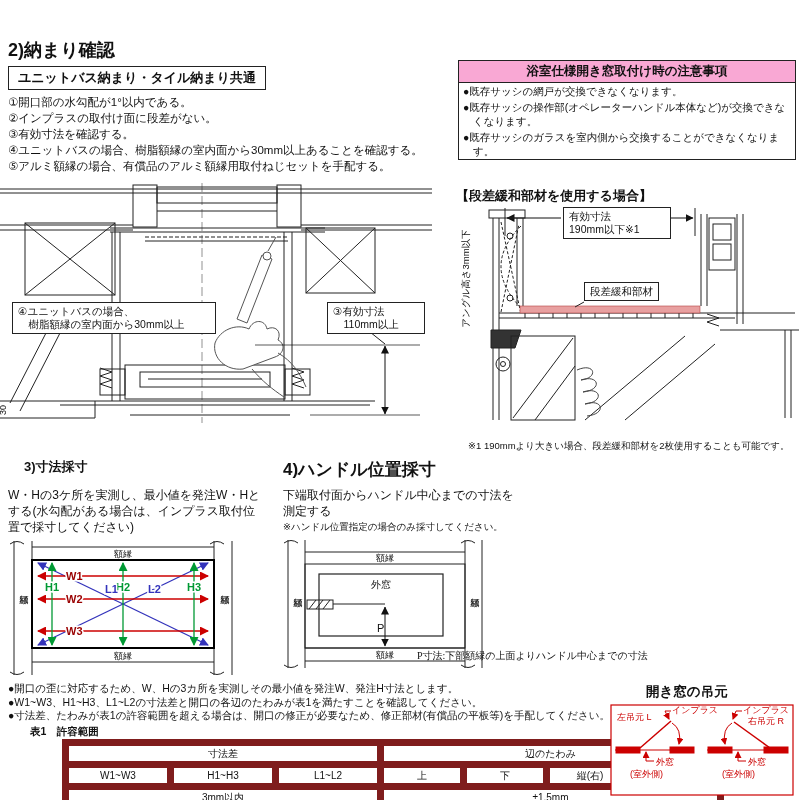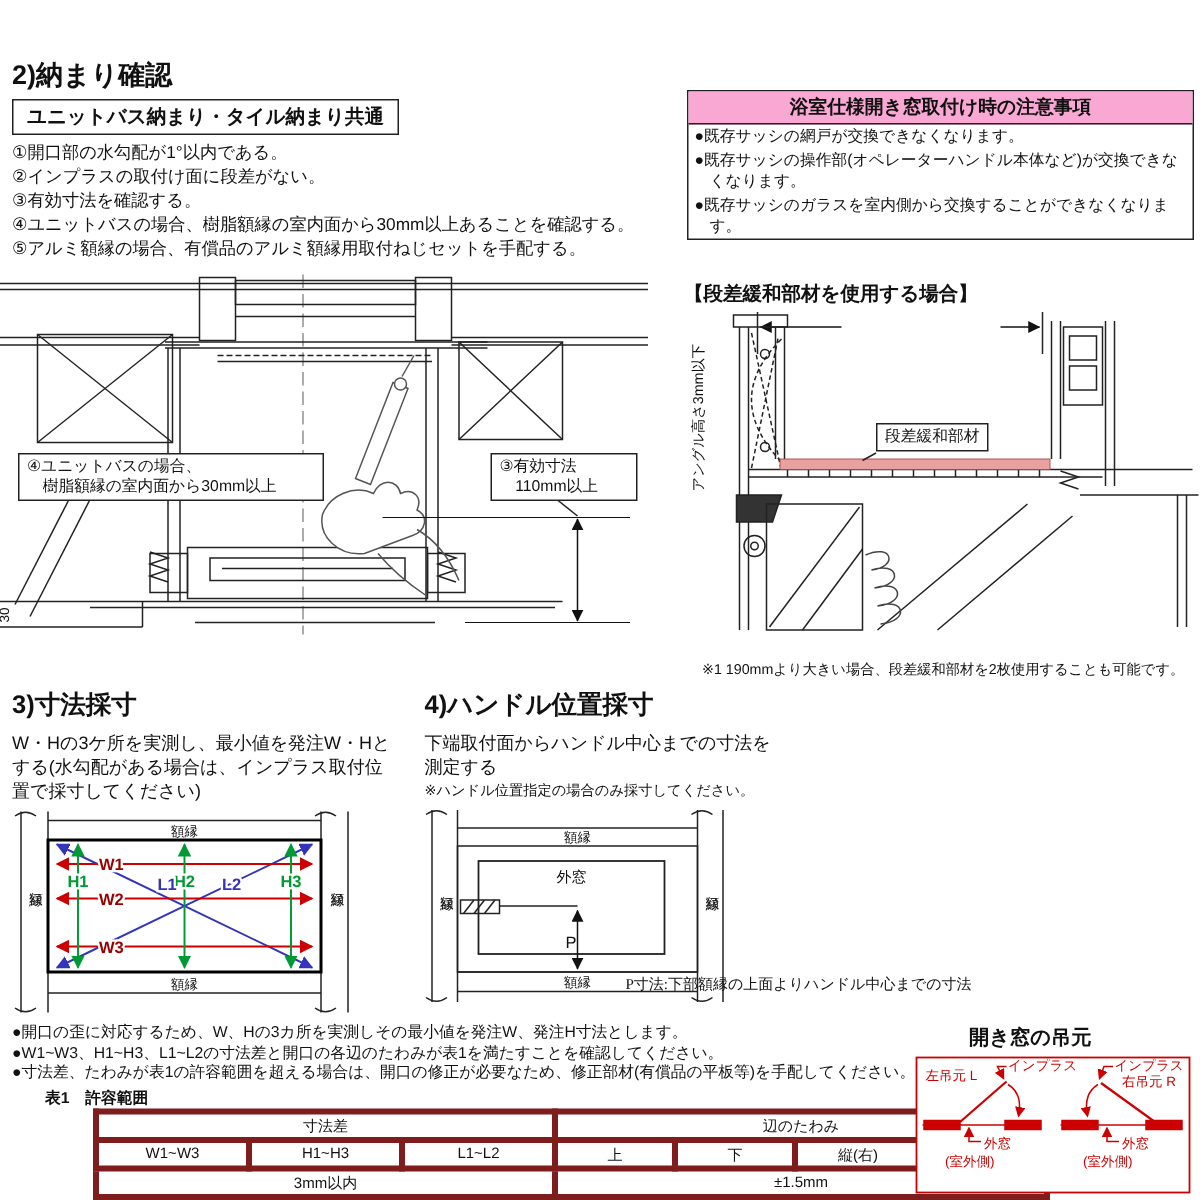--- a/index.html
+++ b/index.html
@@ -13,31 +13,31 @@
   .checklist{left:8px;top:94px;font-size:11.5px;line-height:16px;white-space:nowrap;}
   .warn{left:458px;top:60px;width:336px;border:1px solid #222;background:#fff;}
   .warn-title{background:#f9a8d4;border-bottom:1px solid #222;text-align:center;
               font-size:12.5px;font-weight:bold;padding:2px 0;}
   .warn-item{font-size:10.5px;line-height:14px;padding:1px 4px 1px 14px;text-indent:-10px;}
   .callout{border:1px solid #222;background:#fff;font-size:10.5px;line-height:13px;padding:2px 5px;z-index:3;}
   .rd-head{left:456px;top:187px;font-size:13px;font-weight:bold;}
   .vnote{left:400px;top:272px;width:132px;height:13px;text-align:center;font-size:9.5px;
          transform:rotate(-90deg);transform-origin:center;}
   .fnote{left:468px;top:440px;font-size:9.5px;white-space:nowrap;}
-  .h3{left:8px;top:458px;font-size:17px;font-weight:bold;}
+  .h3{left:24px;top:458px;font-size:13px;font-weight:bold;}
   .h4{left:283px;top:458px;font-size:17px;font-weight:bold;}
   .desc3{left:8px;top:487px;width:258px;font-size:12px;line-height:16px;}
   .desc4{left:283px;top:487px;width:236px;font-size:12px;line-height:16px;}
   .note4{left:283px;top:521px;font-size:9.5px;white-space:nowrap;}
   .vtext{writing-mode:vertical-rl;font-size:9px;letter-spacing:1px;z-index:3;}
   .pcap{left:417px;top:649px;font-size:10px;white-space:nowrap;font-family:Liberation Serif, serif;}
   .bullets{left:8px;top:682px;font-size:10.5px;line-height:13.5px;white-space:nowrap;}
   .t1cap{left:30px;top:725px;font-size:10.5px;font-weight:bold;}
   table.t1{left:62px;top:739px;border-collapse:collapse;border:2px solid #000;background:#fff;}
-  table.t1 td{border:4px solid #7f1d1d;font-size:10px;text-align:center;height:15px;padding:0 16px;}
+  table.t1 td{border:7px solid #7f1d1d;font-size:10px;text-align:center;height:15px;padding:0 16px;}
   .hinge-title{left:646px;top:683px;font-size:13.5px;font-weight:bold;}
   svg{overflow:visible;}
   svg text{font-family:"Liberation Sans","DejaVu Sans",sans-serif;}
 </style>
 </head>
 <body>
 
 <div class="page">
 
   <svg class="abs" width="0" height="0">
@@ -203,20 +203,24 @@
       <line x1="58" y1="212" x2="118" y2="132"></line>
         <line x1="80" y1="214" x2="120" y2="160"></line>
       <line x1="130" y1="214" x2="230" y2="130"></line>
         <line x1="170" y1="214" x2="260" y2="138"></line>
       <path d="M122,164 C140,156 144,172 126,174 C144,168 148,184 128,186 C146,180 150,196 130,198 C148,192 152,208 132,210" stroke="#444"></path>
     </g>
     <rect x="65" y="100" width="180" height="7" fill="#e8a0a0" stroke="#b44444" stroke-width="0.6"></rect>
     <line x1="129" y1="96" x2="120" y2="101" stroke="#222"></line>
   </svg>
 
+  <div class="abs callout" style="left:563px;top:207px;width:96px">
+    <div>有効寸法</div>
+    <div>190mm以下※1</div>
+  </div>
   <div class="abs callout" style="left:584px;top:282px">段差緩和部材</div>
   <div class="abs vnote">アングル高さ3mm以下</div>
   <div class="abs fnote">※1 190mmより大きい場合、段差緩和部材を2枚使用することも可能です。</div>
 
   <div class="abs h3">3)寸法採寸</div>
   <div class="abs desc3">W・Hの3ケ所を実測し、最小値を発注W・Hとする(水勾配がある場合は、インプラス取付位置で採寸してください)</div>
 
   <svg class="abs" style="left:8px;top:541px" width="245" height="136" viewBox="0 0 245 136">
     <g stroke="#222" fill="none" stroke-width="1">
       <line x1="6" y1="0" x2="6" y2="134"></line>

